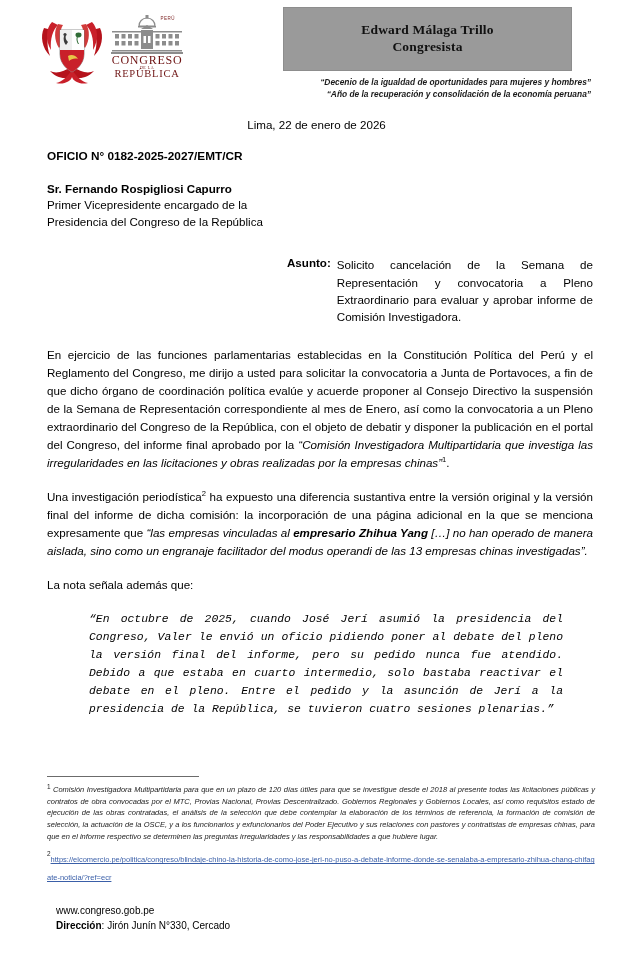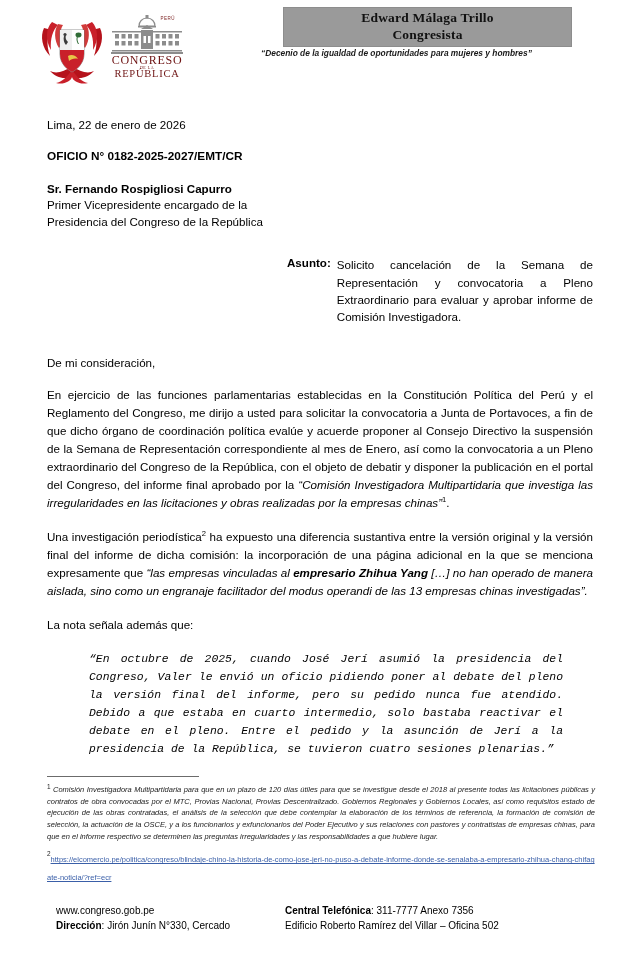--- a/index.html
+++ b/index.html
@@ -36,36 +36,37 @@
 
   .letterhead {
     position: absolute;
     left: 283px;
     top: 7px;
     width: 289px;
   }
   .name-box {
     background: #9a9a9a;
     border: 1px solid #8d8d8d;
-    height: 40px;
+    height: 64px;
     display: flex;
     flex-direction: column;
     align-items: center;
     justify-content: center;
     line-height: 1.25;
   }
   .name-box .line {
     font-family: "Liberation Serif", serif;
     font-weight: bold;
     font-size: 13.5px;
     color: #111;
     letter-spacing: .2px;
   }
   .mottos {
-    text-align: left;
+    margin-top: 5px;
+    text-align: right;
     width: 330px;
     margin-left: -22px;
   }
   .mottos div {
     font-family: "Liberation Sans", sans-serif;
     font-weight: bold;
     font-style: italic;
     font-size: 8.4px;
     line-height: 1.45;
     color: #1a1a1a;
@@ -78,41 +79,41 @@
     left: 0; top: 0;
     width: 640px;
   }
   .content {
     position: absolute;
     left: 47px;
     top: 118px;
     width: 546px;
   }
   .date {
-    text-align: left;
+    text-align: center;
     font-size: 11.6px;
     margin-bottom: 18px;
     padding-right: 7px;
   }
   .oficio {
     font-weight: bold;
     font-size: 11.8px;
     margin-bottom: 18px;
   }
   .addressee {
     font-size: 11.6px;
     line-height: 1.42;
     margin-bottom: 26px;
   }
   .addressee .nm { font-weight: bold; }
 
   .asunto-row {
     display: flex;
     margin-left: 240px;
-    margin-bottom: 31px;
+    margin-bottom: 21px;
   }
   .asunto-label {
     font-weight: bold;
     font-size: 11.6px;
     white-space: nowrap;
     padding-right: 6px;
   }
   .asunto-text {
     font-size: 11.6px;
     line-height: 1.48;
@@ -293,20 +294,21 @@
       </svg>
     </div>
 
     <div class="letterhead">
       <div class="name-box">
         <div class="line">Edward Málaga Trillo</div>
         <div class="line">Congresista</div>
       </div>
       <div class="mottos">
         <div>“Decenio de la igualdad de oportunidades para mujeres y hombres”</div>
+        <div>“Año de la recuperación y consolidación de la economía peruana”</div>
       </div>
     </div>
   </div>
 
   <div class="content">
 
     <div class="date">Lima, 22 de enero de 2026</div>
 
     <div class="oficio">OFICIO N° 0182-2025-2027/EMT/CR</div>
 
@@ -314,21 +316,20 @@
       <div class="nm">Sr. Fernando Rospigliosi Capurro</div>
       <div>Primer Vicepresidente encargado de la</div>
       <div>Presidencia del Congreso de la República</div>
     </div>
 
     <div class="asunto-row">
       <span class="asunto-label">Asunto:</span>
       <span class="asunto-text">Solicito cancelación de la Semana de Representación y convocatoria a Pleno Extraordinario para evaluar y aprobar informe de Comisión Investigadora.</span>
     </div>
 
-    <div class="salutation">De mi consideración,</div>
 
     <p class="para"><span>En ejercicio de las funciones parlamentarias establecidas en la Constitución Política del Perú y el Reglamento del Congreso, me dirijo a usted para solicitar la convocatoria a Junta de Portavoces, a fin de que dicho órgano de coordinación política evalúe y acuerde proponer al Consejo Directivo la suspensión de la Semana de Representación correspondiente al mes de Enero, así como la convocatoria a un Pleno extraordinario del Congreso de la República, con el objeto de debatir y disponer la publicación en el portal del Congreso, del informe final aprobado por la </span><span class="it">“Comisión Investigadora Multipartidaria que investiga las irregularidades en las licitaciones y obras realizadas por la empresas chinas”</span><sup class="fn">1</sup><span>.</span></p>
 
     <p class="para"><span>Una investigación periodística</span><sup class="fn">2</sup><span> ha expuesto una diferencia sustantiva entre la versión original y la versión final del informe de dicha comisión: la incorporación de una página adicional en la que se menciona expresamente que </span><span class="it">“las empresas vinculadas al </span><span class="bi">empresario Zhihua Yang</span><span class="it"> […] no han operado de manera aislada, sino como un engranaje facilitador del modus operandi de las 13 empresas chinas investigadas”.</span></p>
 
     <p class="para">La nota señala además que:</p>
 
     <div class="blockquote">“En octubre de 2025, cuando José Jerí asumió la presidencia del Congreso, Valer le envió un oficio pidiendo poner al debate del pleno la versión final del informe, pero su pedido nunca fue atendido. Debido a que estaba en cuarto intermedio, solo bastaba reactivar el debate en el pleno. Entre el pedido y la asunción de Jerí a la presidencia de la República, se tuvieron cuatro sesiones plenarias.”</div>
 
   </div>
@@ -339,19 +340,15 @@
     <div class="fn-item"><sup>1</sup> <span>Comisión Investigadora Multipartidaria para que en un plazo de 120 días útiles para que se investigue desde el 2018 al presente todas las licitaciones públicas y contratos de obra convocadas por el MTC, Provias Nacional, Provias Descentralizado. Gobiernos Regionales y Gobiernos Locales, así como requisitos estado de ejecución de las obras contratadas, el análisis de la selección que debe contemplar la elaboración de los términos de referencia, la formación de comisión de selección, la actuación de la OSCE, y a los funcionarios y exfuncionarios del Poder Ejecutivo y sus relaciones con pastores y contratistas de empresas chinas, para que en el informe respectivo se determinen las preguntas irregularidades y las responsabilidades a que hubiere lugar.</span></div>
 
     <div class="fn-link-wrap"><sup>2</sup><a class="fn-link" href="#">https://elcomercio.pe/politica/congreso/blindaje-chino-la-historia-de-como-jose-jeri-no-puso-a-debate-informe-donde-se-senalaba-a-empresario-zhihua-chang-chifagate-noticia/?ref=ecr</a></div>
   </div>
 
   <div class="footer">
     <div class="footer-left">
       <div>www.congreso.gob.pe</div>
       <div><b>Dirección</b><span>: Jirón Junín N°330, Cercado</span></div>
     </div>
-    <div class="footer-right">
-      <div><b>Central Telefónica</b><span>: 311-7777 Anexo 7356</span></div>
-      <div>Edificio Roberto Ramírez del Villar – Oficina 502</div>
-    </div>
   </div>
 
 </div>
 
 </body></html>

